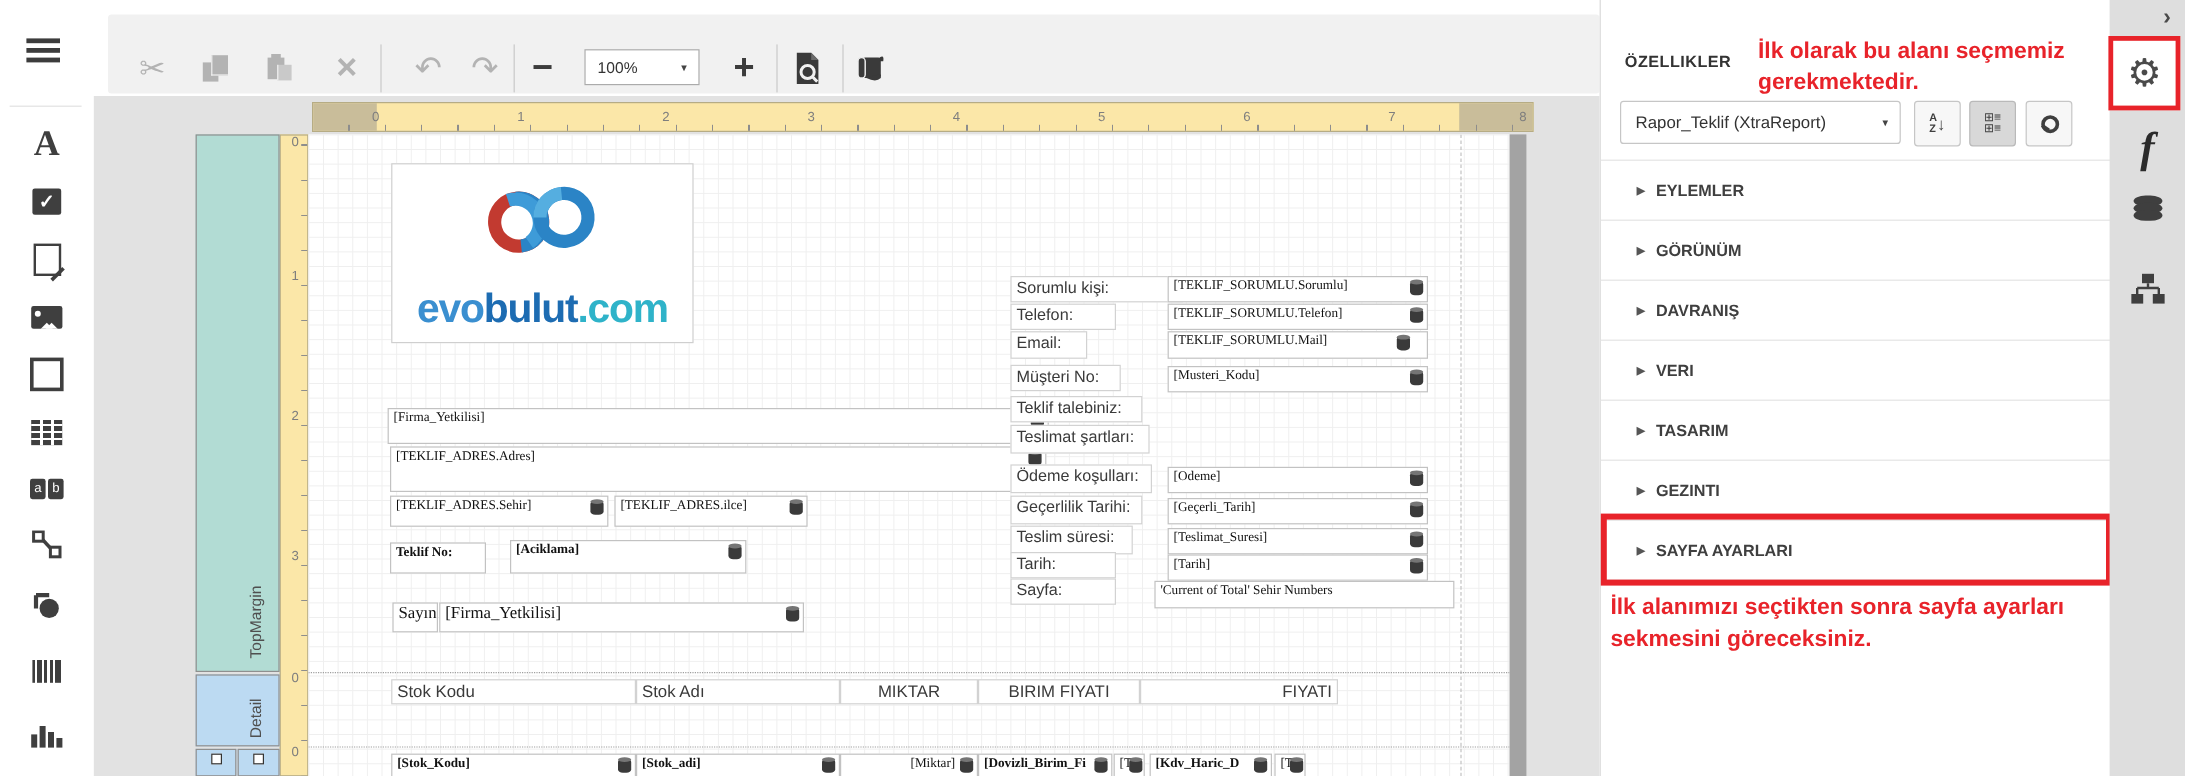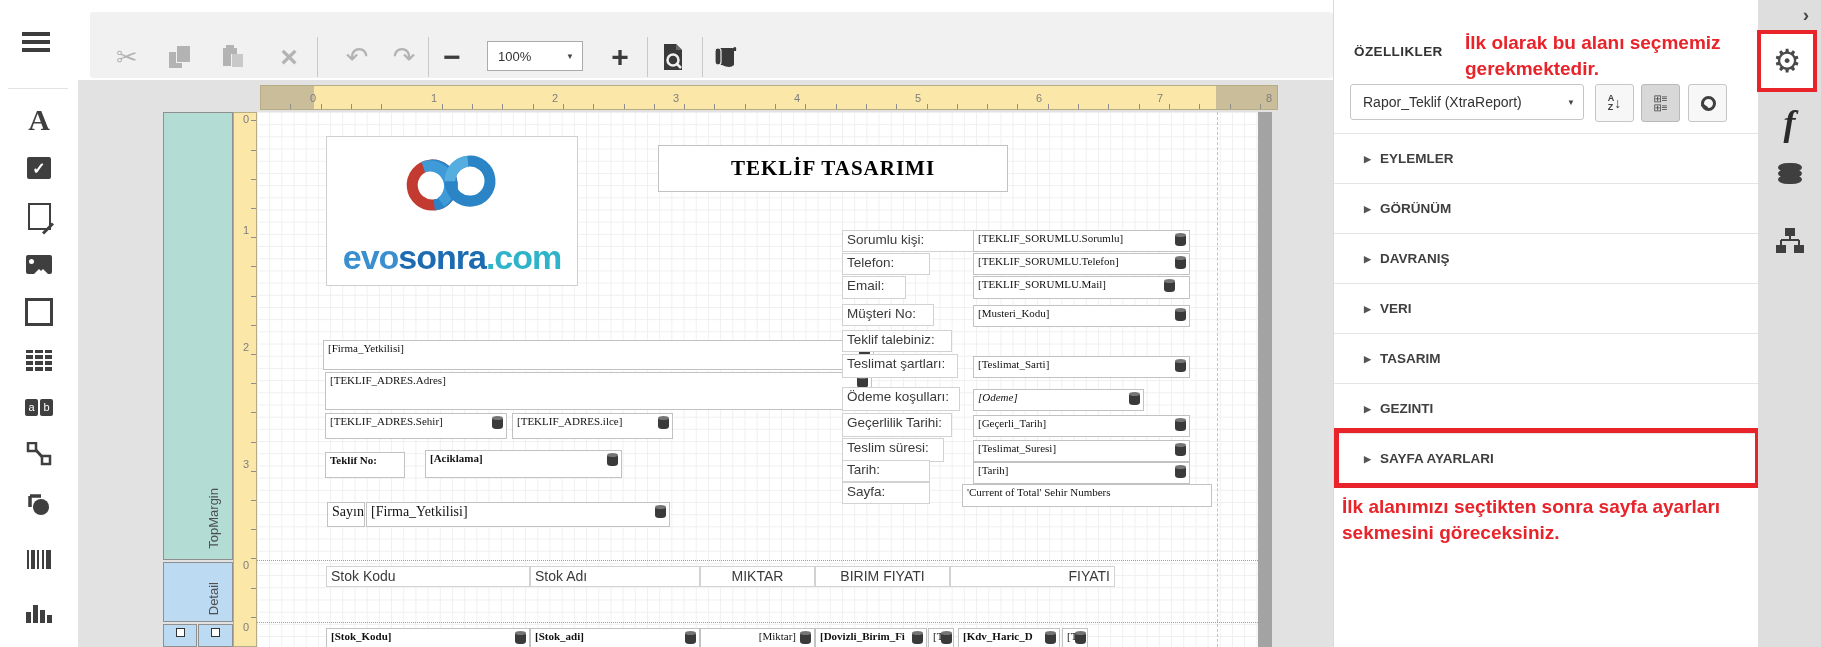--- a/index.html
+++ b/index.html
@@ -263,49 +263,45 @@
 
     <div class="abs" style="left:69px;top:24px;width:250px;height:148px;border:1px solid #cfcfcf;background:#fff;cursor:pointer;">
       <svg width="150" height="78" style="position:absolute;left:50px;top:6px;transform:rotate(-6deg);">
         <circle cx="55" cy="40" r="20" stroke="#c23a30" stroke-width="11" fill="none"></circle>
         <path d="M55 20 a20 20 0 0 1 0 40" stroke="#2b84c6" stroke-width="11" fill="none"></path>
         <path d="M48 21 a20 20 0 0 1 14 37" stroke="#3e9bd8" stroke-width="11" fill="none"></path>
         <circle cx="93" cy="40" r="20" stroke="#2b84c6" stroke-width="11" fill="none"></circle>
         <path d="M93 20 a20 20 0 0 0 -20 18" stroke="#55aee0" stroke-width="11" fill="none"></path>
       </svg>
       <div style="position:absolute;left:0;bottom:8px;width:100%;text-align:center;font-size:34px;font-weight:bold;letter-spacing:-1px;">
-        <span style="color:#3a8fd0;">evo</span><span style="color:#1d6cb2;">sonra</span><span style="color:#2fb3c9;">.com</span>
-      </div>
-    </div>
-
-    <div class="abs titlebox" style="left:401px;top:33px;width:348px;height:45px;border:1px solid #c2c2c2;background:#fff;cursor:pointer;">
-      <span>TEKLİF TASARIMI</span>
-    </div>
+        <span style="color:#3a8fd0;">evo</span><span style="color:#1d6cb2;">bulut</span><span style="color:#2fb3c9;">.com</span>
+      </div>
+    </div>
+
 
     <div class="rl" style="left:585px;top:118px;width:144px;height:22px;">Sorumlu kişi:</div>
     <div class="rl" style="left:585px;top:141px;width:88px;height:22px;">Telefon:</div>
     <div class="rl" style="left:585px;top:164px;width:64px;height:23px;">Email:</div>
     <div class="rf" style="left:716px;top:118px;width:217px;height:22px;"><span>[TEKLIF_SORUMLU.Sorumlu]</span><i class="db"></i></div>
     <div class="rf" style="left:716px;top:141px;width:217px;height:22px;"><span>[TEKLIF_SORUMLU.Telefon]</span><i class="db"></i></div>
     <div class="rf" style="left:716px;top:164px;width:217px;height:23px;"><span>[TEKLIF_SORUMLU.Mail]</span><i class="db" style="right:14px;"></i></div>
 
     <div class="rf" style="left:66px;top:228px;width:551px;height:30px;"><span>[Firma_Yetkilisi]</span><i class="db"></i></div>
     <div class="rf" style="left:68px;top:260px;width:547px;height:38px;"><span>[TEKLIF_ADRES.Adres]</span><i class="db"></i></div>
     <div class="rf" style="left:68px;top:301px;width:182px;height:26px;"><span>[TEKLIF_ADRES.Sehir]</span><i class="db"></i></div>
     <div class="rf" style="left:255px;top:301px;width:161px;height:26px;"><span>[TEKLIF_ADRES.ilce]</span><i class="db"></i></div>
     <div class="rf bold" style="left:68px;top:340px;width:80px;height:26px;">Teklif No:</div>
     <div class="rf bold" style="left:168px;top:338px;width:197px;height:28px;"><span>[Aciklama]</span><i class="db"></i></div>
 
     <div class="rl" style="left:585px;top:192px;width:92px;height:22px;">Müşteri No:</div>
     <div class="rf" style="left:716px;top:193px;width:217px;height:22px;"><span>[Musteri_Kodu]</span><i class="db"></i></div>
     <div class="rl" style="left:585px;top:218px;width:110px;height:22px;">Teklif talebiniz:</div>
     <div class="rl" style="left:585px;top:242px;width:116px;height:24px;">Teslimat şartları:</div>
-    <div class="rf" style="left:716px;top:244px;width:217px;height:22px;"><span>[Teslimat_Sarti]</span><i class="db"></i></div>
     <div class="rl" style="left:585px;top:275px;width:118px;height:24px;">Ödeme koşulları:</div>
-    <div class="rf" style="left:716px;top:277px;width:171px;height:22px;font-style:italic;"><span>[Odeme]</span><i class="db"></i></div>
+    <div class="rf" style="left:716px;top:277px;width:217px;height:22px;"><span>[Odeme]</span><i class="db"></i></div>
     <div class="rl" style="left:585px;top:301px;width:110px;height:24px;">Geçerlilik Tarihi:</div>
     <div class="rf" style="left:716px;top:303px;width:217px;height:22px;"><span>[Geçerli_Tarih]</span><i class="db"></i></div>
     <div class="rl" style="left:585px;top:326px;width:102px;height:24px;">Teslim süresi:</div>
     <div class="rf" style="left:716px;top:328px;width:217px;height:22px;"><span>[Teslimat_Suresi]</span><i class="db"></i></div>
     <div class="rl" style="left:585px;top:348px;width:88px;height:22px;">Tarih:</div>
     <div class="rf" style="left:716px;top:350px;width:217px;height:22px;"><span>[Tarih]</span><i class="db"></i></div>
     <div class="rl" style="left:585px;top:370px;width:88px;height:22px;">Sayfa:</div>
     <div class="rf" style="left:705px;top:372px;width:250px;height:23px;">'Current of Total' Sehir Numbers</div>
 
     <div class="rf" style="left:70px;top:390px;width:38px;height:25px;font-size:14px;">Sayın</div>

